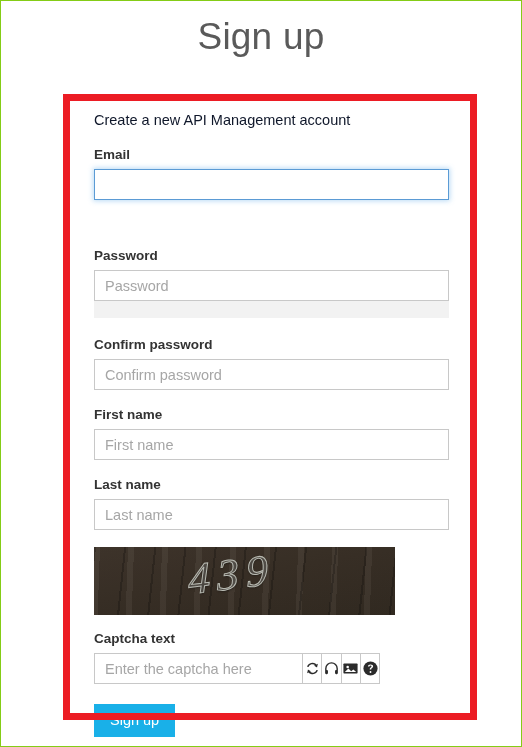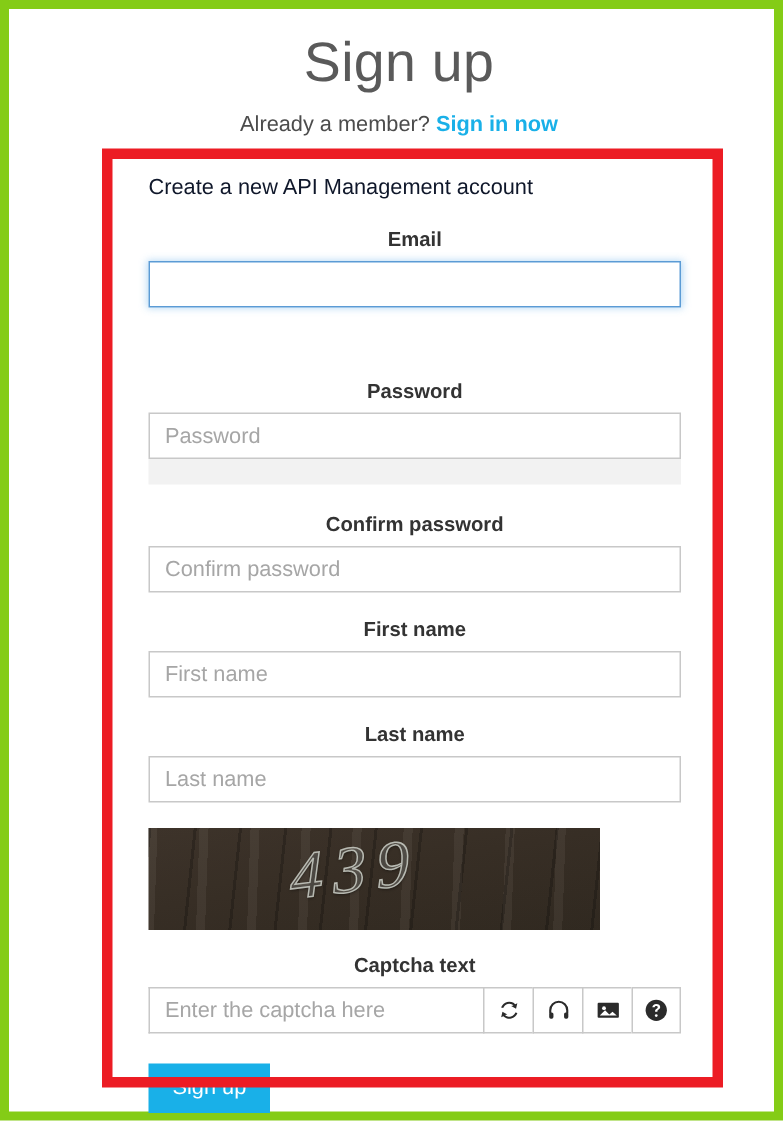--- a/index.html
+++ b/index.html
@@ -15,21 +15,21 @@
     overflow: hidden;
   }
 
   
   .page-frame {
     position: absolute;
     left: 0;
     top: 0;
     width: 522px;
     height: 747px;
-    border: 6px solid #84cc16;
+    border: 1px solid #84cc16;
     background: #ffffff;
   }
 
   
   .header {
     position: absolute;
     left: 0;
     top: 0;
     width: 520px;
     text-align: center;
@@ -83,21 +83,20 @@
     margin: 0 0 18px 0;
     line-height: 18px;
   }
   .field-label {
     display: block;
     font-size: 13.5px;
     font-weight: bold;
     color: #333333;
     margin-bottom: 6px;
     line-height: 16px;
-    text-align: center;
   }
   .text-input {
     display: block;
     width: 355px;
     height: 31px;
     padding: 4px 10px;
     font-family: "Liberation Sans", sans-serif;
     font-size: 14.5px;
     color: #333333;
     background: #ffffff;
@@ -153,21 +152,21 @@
     -webkit-text-stroke: 1px rgba(205,208,200,0.85);
     text-shadow: 0 1px 2px rgba(0,0,0,0.45);
     transform: rotate(-7deg) skewX(-5deg);
     user-select: none;
   }
 
   
   .captcha-row {
     display: flex;
     align-items: stretch;
-    width: 355px;
+    width: 286px;
     margin-bottom: 20px;
   }
   .captcha-input {
     flex: 1 1 auto;
     height: 31px;
     padding: 4px 10px;
     font-family: "Liberation Sans", sans-serif;
     font-size: 14.5px;
     color: #333333;
     background: #ffffff;
@@ -207,24 +206,20 @@
     cursor: pointer;
   }
 </style>
 </head>
 <body>
 
 <div class="page-frame">
 
   <div class="header">
     <h1 class="page-title">Sign up</h1>
-    <p class="member-line">
-      <span>Already a member?</span>
-      <a class="signin-link" href="#">Sign in now</a>
-    </p>
   </div>
 
   <div class="form-area">
 
     <div class="form-desc">Create a new API Management account</div>
 
     
     <div class="field-block email-block">
       <label class="field-label">Email</label>
       <input class="text-input focused" type="email" placeholder="" style="">

